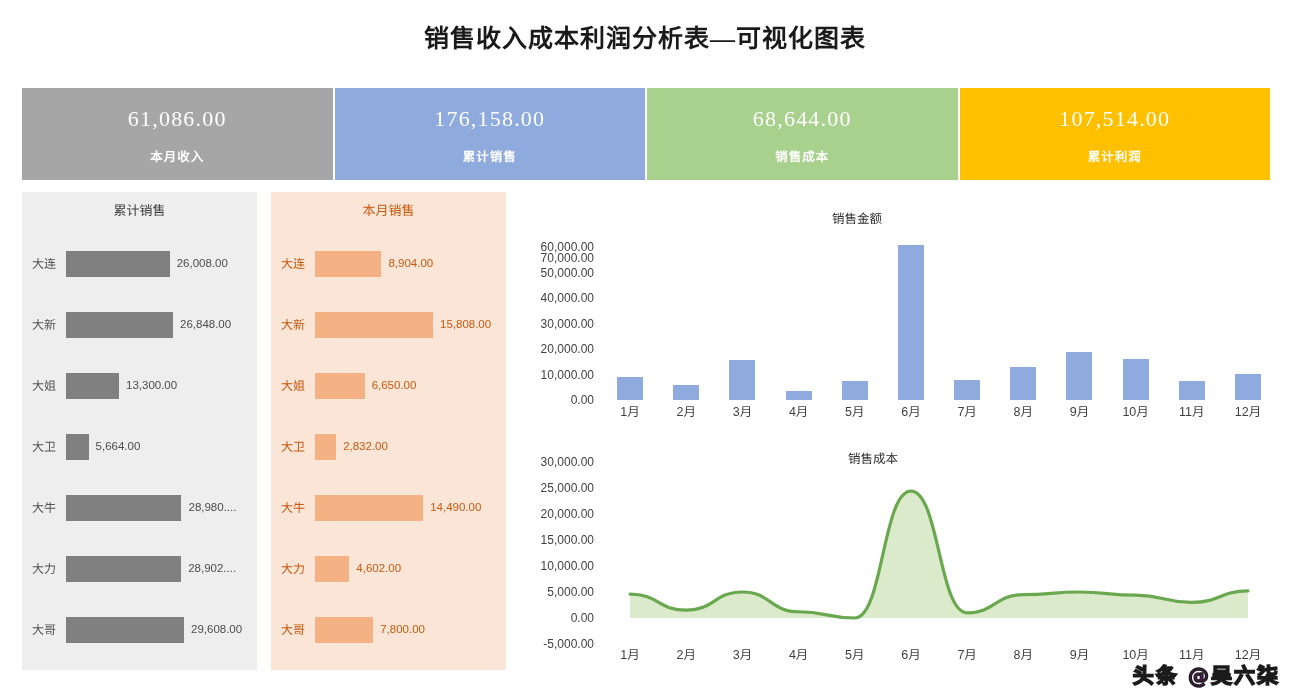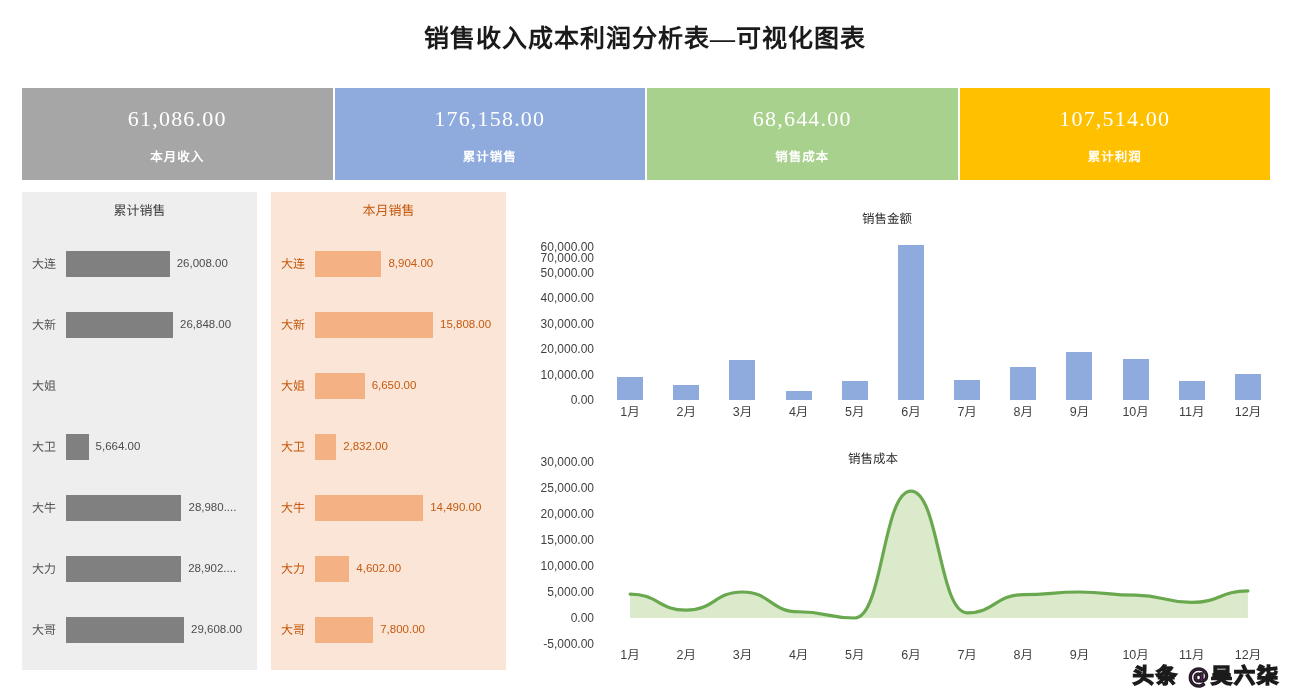--- a/index.html
+++ b/index.html
@@ -135,21 +135,21 @@
   #chart-bar  { top: 200px; height: 230px; }
   #chart-line { top: 446px; height: 220px; }
 
   .chart-title {
     position: absolute;
     font-size: 12.5px;
     color: #2b2b2b;
     white-space: nowrap;
     font-weight: 400;
   }
-  #chart-bar .chart-title  { top: 8px;  left: 346px; }
+  #chart-bar .chart-title  { top: 8px;  left: 316px; }
   #chart-line .chart-title { top: 2px;  left: 332px; }
 
   .y-axis {
     position: absolute;
     left: 0;
     width: 78px;
     text-align: right;
     font-size: 12px;
     color: #3f3f3f;
   }
@@ -258,20 +258,24 @@
       </div>
       <div class="rank-row">
         <div class="rank-name">大新</div>
         <div class="rank-bar-area">
           <div class="rank-bar" style="width: 107px;"></div>
           <div class="rank-value">26,848.00</div>
         </div>
       </div>
       <div class="rank-row">
         <div class="rank-name">大姐</div>
+        <div class="rank-bar-area">
+          <div class="rank-bar" style="width: 53.0059px;"></div>
+          <div class="rank-value">13,300.00</div>
+        </div>
       </div>
       <div class="rank-row">
         <div class="rank-name">大卫</div>
         <div class="rank-bar-area">
           <div class="rank-bar" style="width: 22.5734px;"></div>
           <div class="rank-value">5,664.00</div>
         </div>
       </div>
       <div class="rank-row">
         <div class="rank-name">大牛</div>

